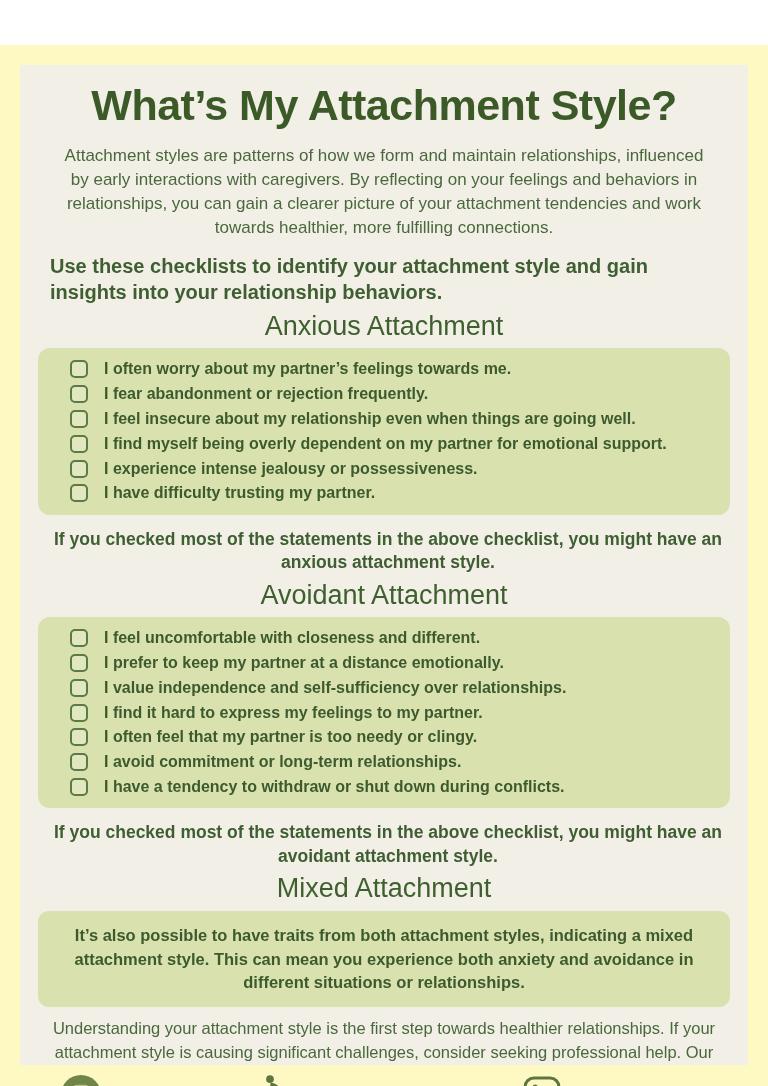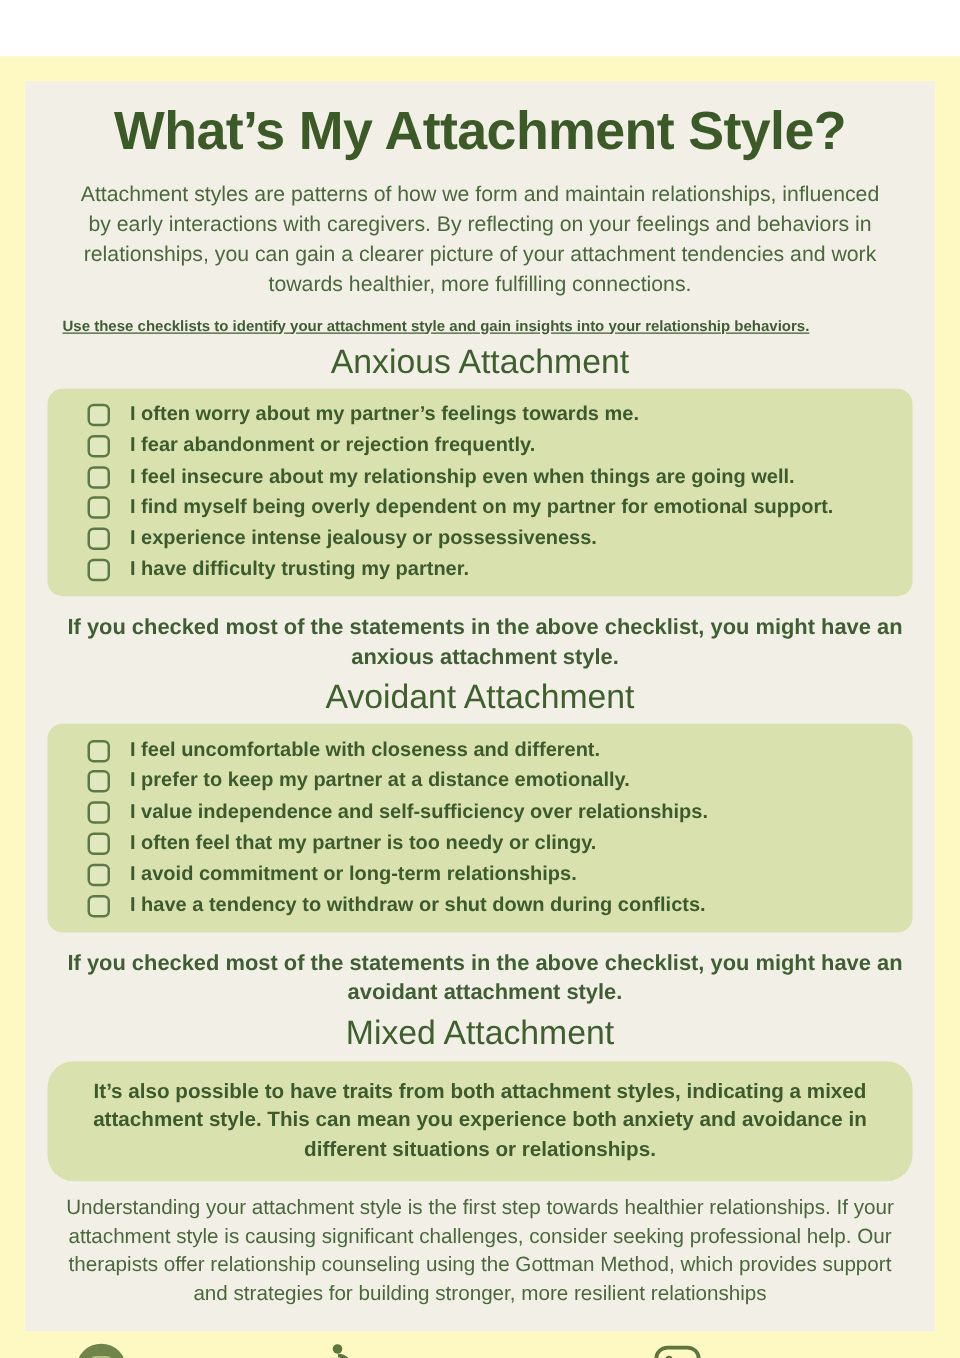--- a/index.html
+++ b/index.html
@@ -35,25 +35,24 @@
   .intro {
     text-align: center;
     color: #4a683c;
     font-size: 17px;
     line-height: 1.42;
     margin: 14px 26px 0 26px;
   }
 
   .lead-in {
     color: #3f5e32;
-    font-size: 12px;
+    font-size: 20px;
     font-weight: bold;
     line-height: 1.34;
     margin: 12px 10px 0 18px;
-    text-decoration: underline;
   }
 
   .section-heading {
     text-align: center;
     color: #3f602e;
     font-size: 27px;
     font-weight: normal;
     margin-top: 5px;
   }
 
@@ -91,21 +90,21 @@
     color: #3f5e32;
     font-size: 17.5px;
     font-weight: bold;
     line-height: 1.34;
     margin: 13px 10px 0 18px;
     text-align: center;
   }
 
   .mixed-panel {
     background: #d9e2ae;
-    border-radius: 21px;
+    border-radius: 11px;
     margin: 7px 6px 0 6px;
     padding: 13px 28px;
   }
 
   .mixed-note {
     text-align: center;
     color: #3c5a2e;
     font-size: 16.5px;
     font-weight: bold;
     line-height: 1.42;
@@ -192,20 +191,24 @@
         <span class="checkbox"></span>
         <span class="check-label">I feel uncomfortable with closeness and different.</span>
       </div>
       <div class="check-row">
         <span class="checkbox"></span>
         <span class="check-label">I prefer to keep my partner at a distance emotionally.</span>
       </div>
       <div class="check-row">
         <span class="checkbox"></span>
         <span class="check-label">I value independence and self-sufficiency over relationships.</span>
+      </div>
+      <div class="check-row">
+        <span class="checkbox"></span>
+        <span class="check-label">I find it hard to express my feelings to my partner.</span>
       </div>
       <div class="check-row">
         <span class="checkbox"></span>
         <span class="check-label">I often feel that my partner is too needy or clingy.</span>
       </div>
       <div class="check-row">
         <span class="checkbox"></span>
         <span class="check-label">I avoid commitment or long-term relationships.</span>
       </div>
       <div class="check-row">

